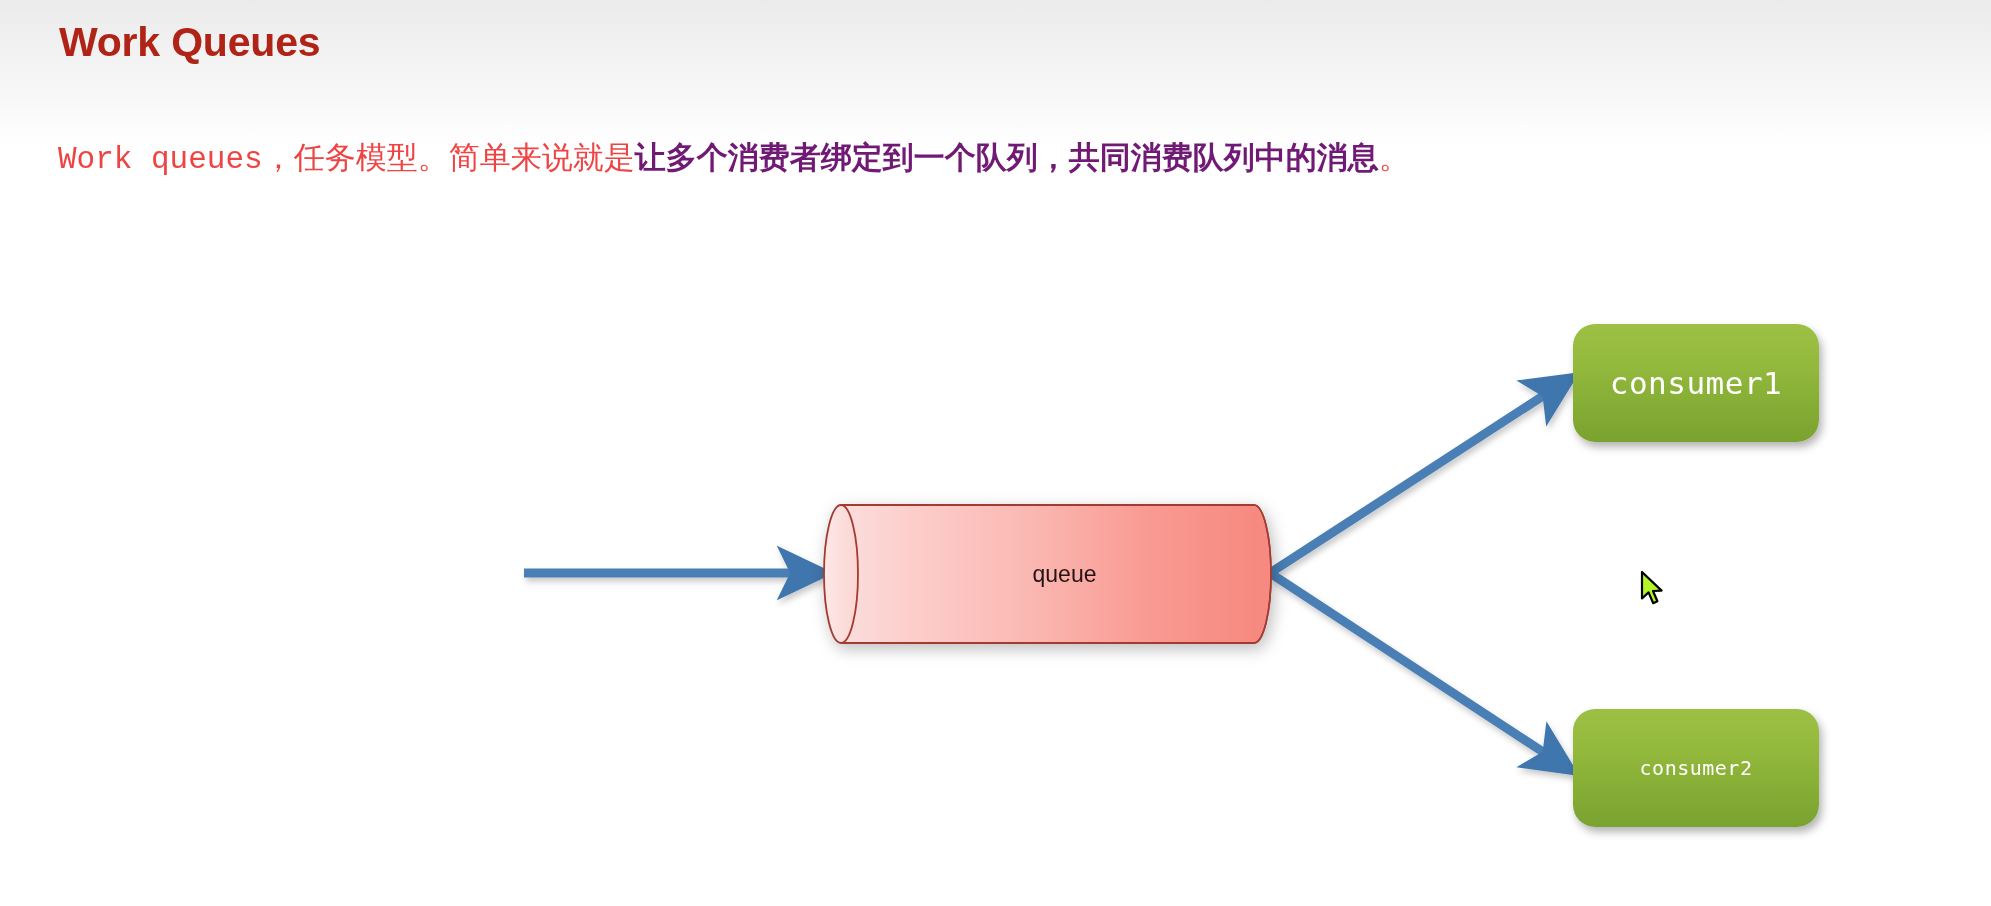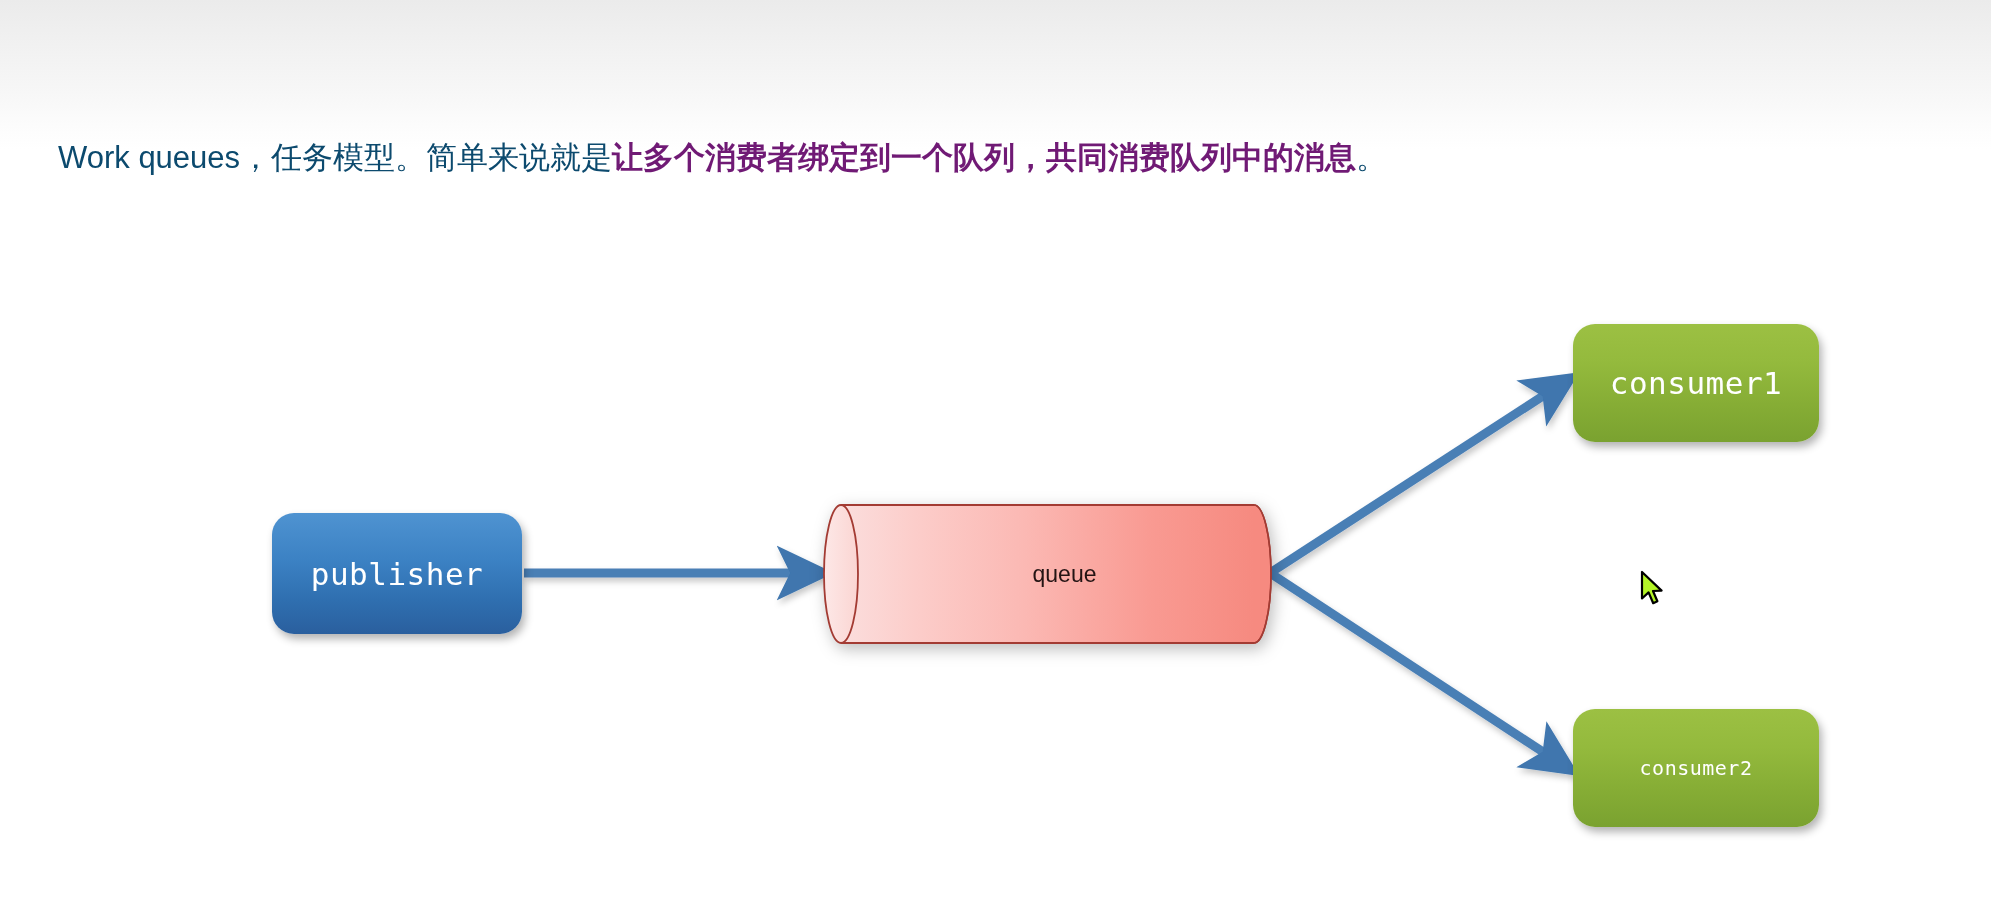--- a/index.html
+++ b/index.html
@@ -46,21 +46,21 @@
   #intro-paragraph {
     position: absolute;
     left: 58px;
     top: 138px;
     font-size: 31px;
     line-height: 1.28;
     color: #2b2b2b;
     white-space: nowrap;
     letter-spacing: 0px;
   }
-  #intro-paragraph .normal { font-weight: 400; color: #0c4a6e; }
+  #intro-paragraph .normal { font-weight: 400; color: #ef4444; font-family: Liberation Mono, monospace; }
   #intro-paragraph .strong { font-weight: bold; color: #701a75; }
 
   
   #diagram {
     position: absolute;
     left: 0;
     top: 0;
     width: 1991px;
     height: 906px;
   }
@@ -157,20 +157,21 @@
     pointer-events: none;
   }
 </style>
 </head>
 <body>
 
 <div id="page">
 
   <div id="header-band"></div>
 
+  <div id="page-title">Work Queues</div>
 
   <div id="intro-paragraph">
     <span class="normal">Work queues，任务模型。简单来说就是</span><span class="strong">让多个消费者绑定到一个队列，共同消费队列中的消息</span><span class="normal">。</span>
   </div>
 
   <div id="diagram">
 
     <svg id="connectors" viewBox="0 0 1991 906" width="1991" height="906" xmlns="http://www.w3.org/2000/svg">
       <defs>
         <marker id="arrowhead" markerWidth="7" markerHeight="7" refX="4.6" refY="3.5" orient="auto" markerUnits="strokeWidth">
@@ -183,23 +184,20 @@
 
       <g filter="url(#edgeshadow)">
         <line x1="524" y1="573" x2="818" y2="573" stroke="#4a7fb5" stroke-width="9" marker-end="url(#arrowhead)"></line>
 
         <line x1="1270" y1="573" x2="1566" y2="381" stroke="#4a7fb5" stroke-width="9" marker-end="url(#arrowhead)"></line>
 
         <line x1="1270" y1="573" x2="1566" y2="767" stroke="#4a7fb5" stroke-width="9" marker-end="url(#arrowhead)"></line>
       </g>
     </svg>
 
-    <div class="node" id="node-publisher">
-      <span class="node-label">publisher</span>
-    </div>
 
     <div id="node-queue">
       <svg width="449" height="146" viewBox="0 0 449 146" xmlns="http://www.w3.org/2000/svg">
         <defs>
           <linearGradient id="cylBody" x1="0" y1="0" x2="1" y2="0">
             <stop offset="0%" stop-color="#fbdedd"></stop>
             <stop offset="18%" stop-color="#fccdca"></stop>
             <stop offset="45%" stop-color="#fbb8b3"></stop>
             <stop offset="75%" stop-color="#f99a92"></stop>
             <stop offset="100%" stop-color="#f68a80"></stop>

